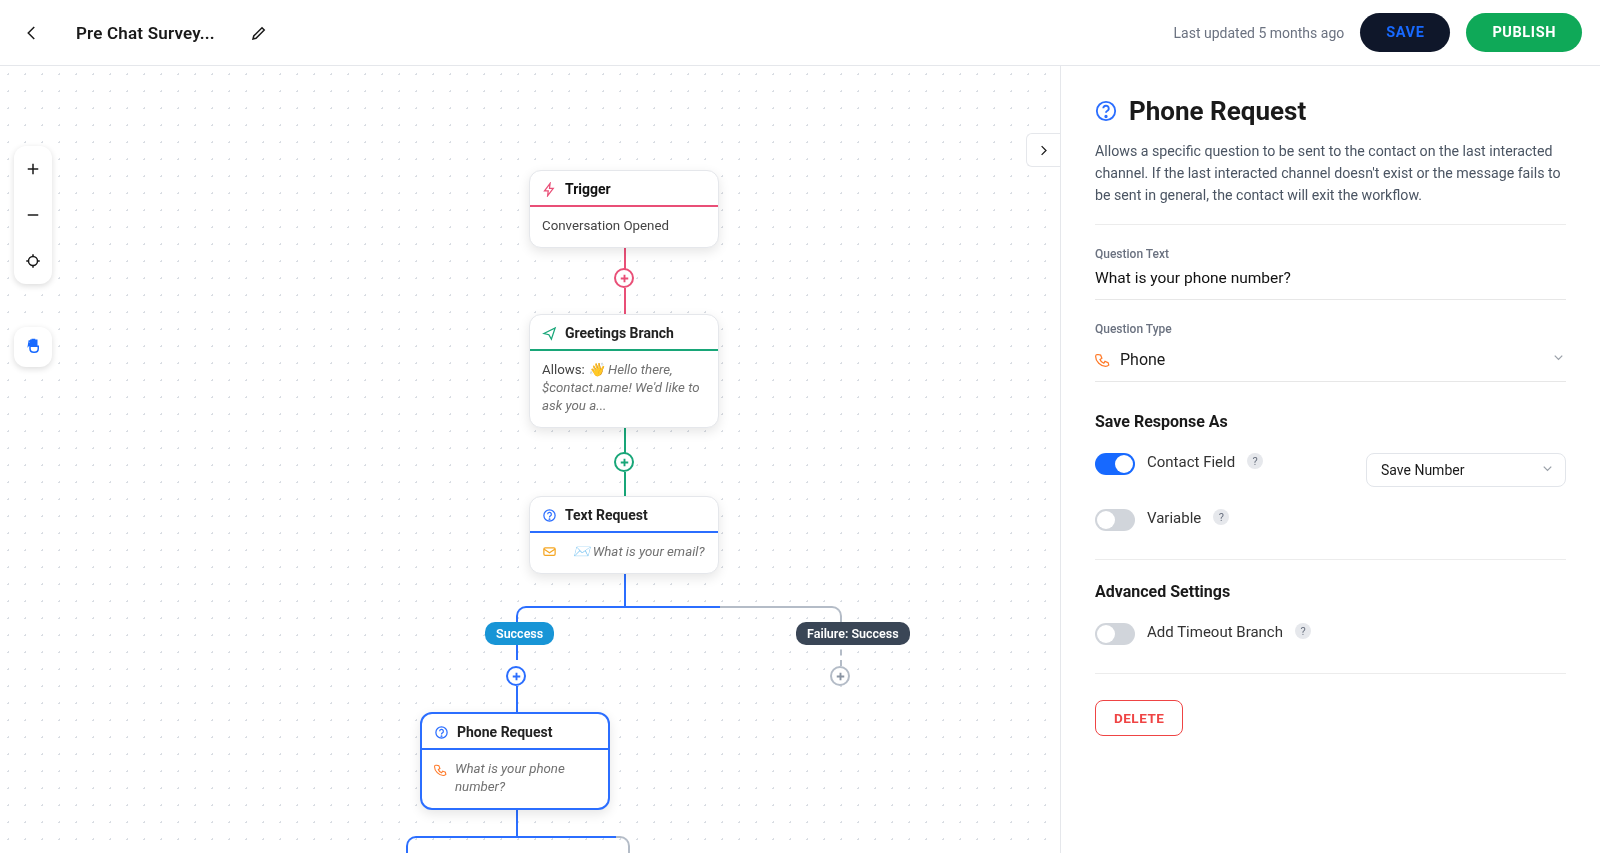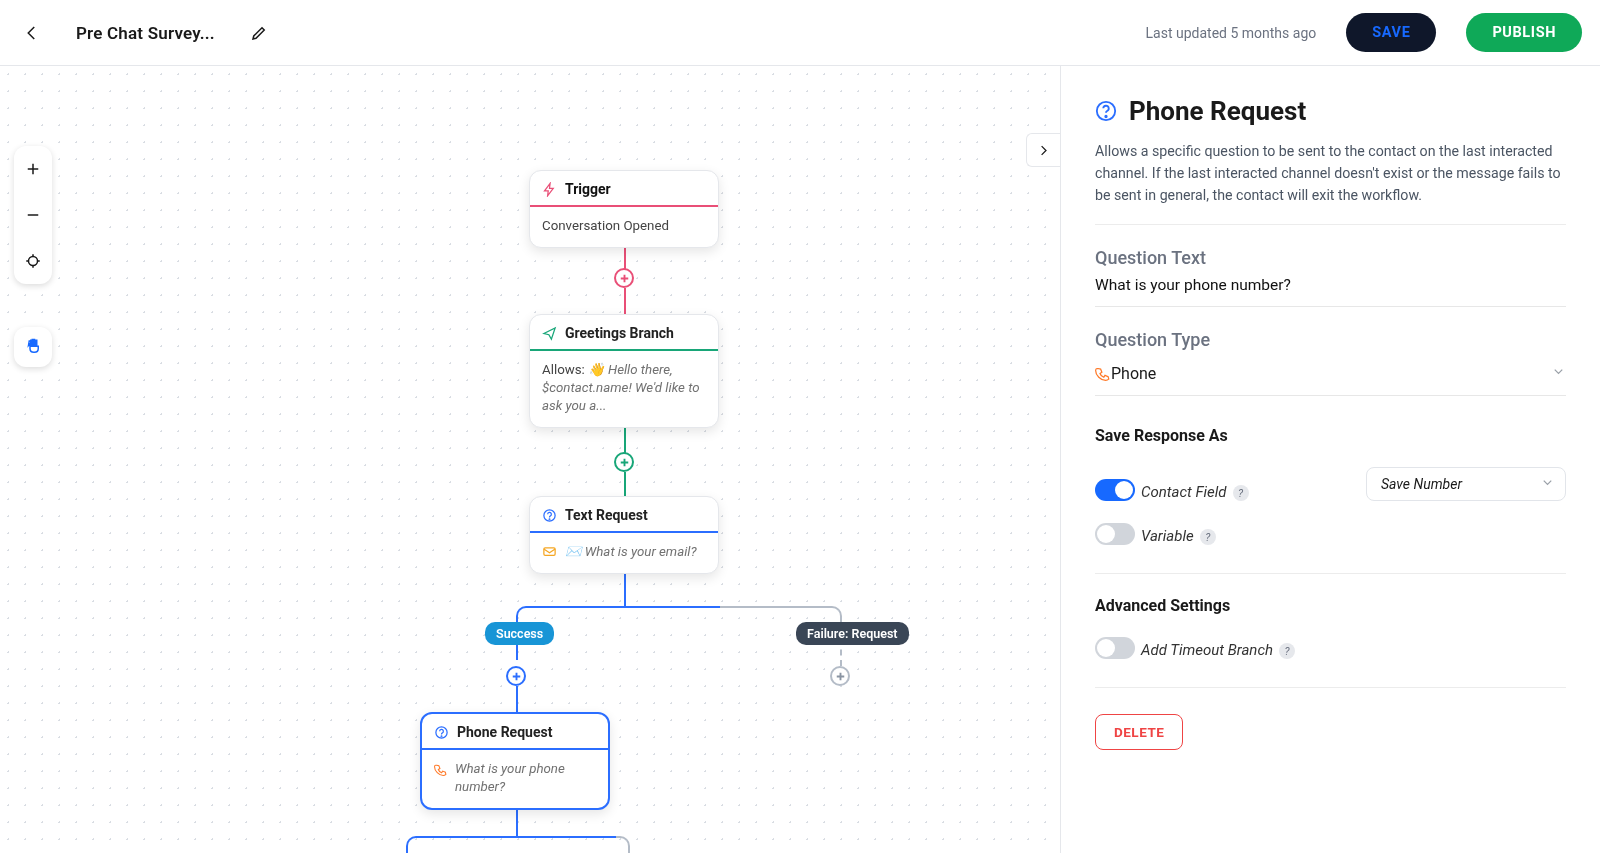--- a/index.html
+++ b/index.html
@@ -2,21 +2,21 @@
 <html><head>
 <meta charset="utf-8">
 <style>
   *{box-sizing:border-box;margin:0;padding:0;font-family:-apple-system,BlinkMacSystemFont,"Segoe UI",Roboto,Helvetica,Arial,sans-serif;}
   body{background:#fff;color:#1a1a1a;width:1600px;height:853px;overflow:hidden;}
   
   .header{height:66px;border-bottom:1px solid #e5e7eb;display:flex;align-items:center;padding:0 18px 0 14px;}
   .hdr-left{display:flex;align-items:center;gap:26px;}
   .icon-btn{width:36px;height:36px;display:flex;align-items:center;justify-content:center;border-radius:50%;cursor:pointer;}
   .title{font-size:17px;font-weight:600;letter-spacing:.2px;}
-  .hdr-right{margin-left:auto;display:flex;align-items:center;gap:30px;}
+  .hdr-right{margin-left:auto;display:flex;align-items:center;gap:16px;}
   .updated{color:#6b7280;font-size:14px;}
   .btn{border:none;border-radius:999px;padding:11px 26px;font-size:14.5px;font-weight:700;letter-spacing:.6px;cursor:pointer;}
   .btn-save{background:#0f172a;color:#1769ff;}
   .btn-publish{background:#0fa958;color:#fff;}
   
   .workspace{position:relative;height:787px;display:flex;}
   .canvas{flex:1;position:relative;background:#fff;
     background-image:radial-gradient(#d9dde3 1px,transparent 1px);background-size:17px 17px;}
   
   .zoombar,.panbar{position:absolute;left:14px;background:#fff;border-radius:12px;box-shadow:0 2px 6px rgba(0,0,0,.14);display:flex;flex-direction:column;}
@@ -59,26 +59,26 @@
   .h-line.grey{background:#b4bcc7;}
   .corner{position:absolute;width:14px;height:14px;border:2px solid #2b6eff;}
   .corner.tl{border-right:none;border-bottom:none;border-top-left-radius:10px;}
   .corner.tr{border-left:none;border-bottom:none;border-top-right-radius:10px;}
   
   .sidepanel{width:540px;border-left:1px solid #e5e7eb;padding:30px 34px 24px;overflow:auto;}
   .sp-head{display:flex;align-items:center;gap:12px;margin-bottom:14px;}
   .sp-title{font-size:26px;font-weight:700;}
   .sp-desc{font-size:14.2px;color:#4b5563;line-height:1.55;padding-bottom:18px;border-bottom:1px solid #ececec;}
   .field{margin-top:22px;}
-  .f-label{font-size:18px;color:#6b7280;font-weight:500;margin-bottom:8px;}
+  .f-label{font-size:12px;color:#6b7280;font-weight:500;margin-bottom:8px;}
   .f-value{font-size:15.5px;color:#111;padding-bottom:12px;border-bottom:1px solid #e7e7e7;}
-  .select{display:flex;align-items:center;gap:1px;border-bottom:1px solid #e7e7e7;padding:6px 0 12px;}
+  .select{display:flex;align-items:center;gap:10px;border-bottom:1px solid #e7e7e7;padding:6px 0 12px;}
   .select .chev{margin-left:auto;color:#9aa0a8;}
   .section-title{font-size:16px;font-weight:700;margin-top:30px;}
-  .row{display:flex;align-items:flex-end;gap:6px;margin-top:22px;font-style:italic;}
+  .row{display:flex;align-items:flex-start;gap:12px;margin-top:22px;}
   .toggle{width:40px;height:22px;border-radius:999px;position:relative;cursor:pointer;transition:.15s;}
   .toggle::after{content:"";position:absolute;top:2px;width:18px;height:18px;border-radius:50%;background:#fff;transition:.15s;}
   .toggle.on{background:#1769ff;}
   .toggle.on::after{left:20px;}
   .toggle.off{background:#d1d5db;}
   .toggle.off::after{left:2px;}
   .row-label{font-size:15px;color:#333;}
   .help{width:16px;height:16px;border-radius:50%;background:#e6e8ec;color:#6b7280;font-size:11px;display:flex;align-items:center;justify-content:center;cursor:help;}
   .mini-select{margin-left:auto;border:1px solid #e2e5ea;border-radius:8px;padding:8px 30px 8px 14px;font-size:14px;background:#fff;position:relative;min-width:200px;display:flex;align-items:center;}
   .mini-select .chev{position:absolute;right:10px;color:#9aa0a8;}
@@ -223,31 +223,31 @@
     <div class="node req" style="left:529px;top:430px;">
       <div class="n-head">
           <svg class="ic ic-sm ic-q" viewBox="0 0 24 24">
             <circle cx="12" cy="12" r="9"></circle>
             <path d="M9 10a3 3 0 1 1 4 3c-1 .5-1 1-1 2"></path>
             <circle cx="12" cy="18" r=".6" fill="currentColor"></circle>
           </svg>
         <span>Text Request</span>
         </div>
       <div class="divider"></div>
-      <div class="n-body" style="display:flex;gap:8px;align-items:center;">
+      <div class="n-body" style="display:flex;gap:16px;align-items:center;">
         <svg class="ic ic-sm ic-mail" viewBox="0 0 24 24">
             <rect x="3" y="6" width="18" height="12" rx="2"></rect>
             <path d="M3 8l9 6 9-6"></path>
           </svg>
         <span class="italic">✉️ What is your email?</span>
       </div>
     </div>
 
     <div class="pill success" style="left:485px;top:556px;">Success</div>
-    <div class="pill fail" style="left:796px;top:556px;">Failure: Request</div>
+    <div class="pill fail" style="left:796px;top:556px;">Failure: Success</div>
 
     <div class="node req phone" style="left:420px;top:646px;">
       <div class="n-head">
           <svg class="ic ic-sm ic-q" viewBox="0 0 24 24">
             <circle cx="12" cy="12" r="9"></circle>
             <path d="M9 10a3 3 0 1 1 4 3c-1 .5-1 1-1 2"></path>
             <circle cx="12" cy="18" r=".6" fill="currentColor"></circle>
           </svg>
         <span>Phone Request</span>
         </div>

